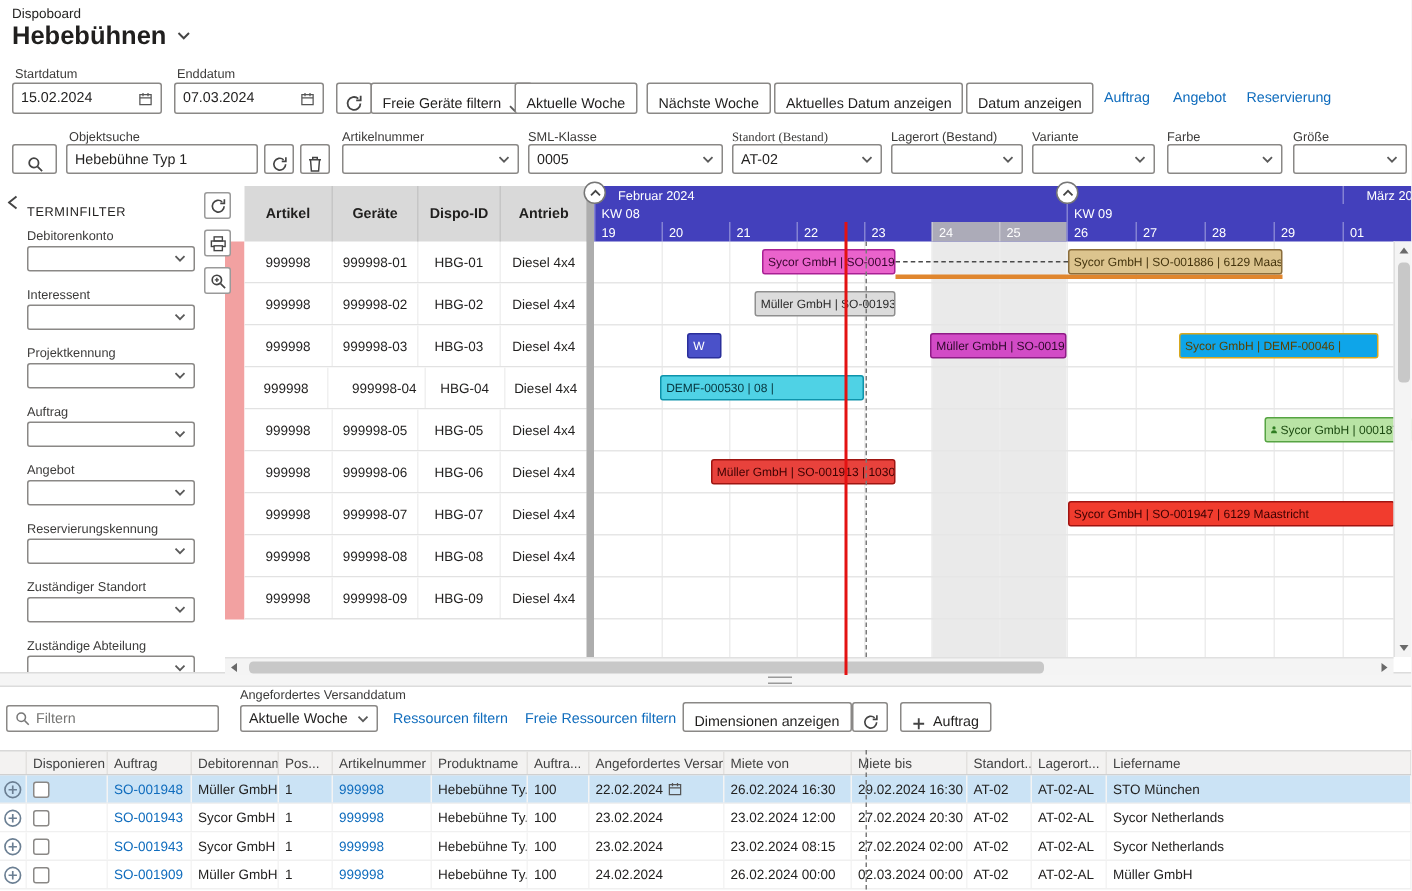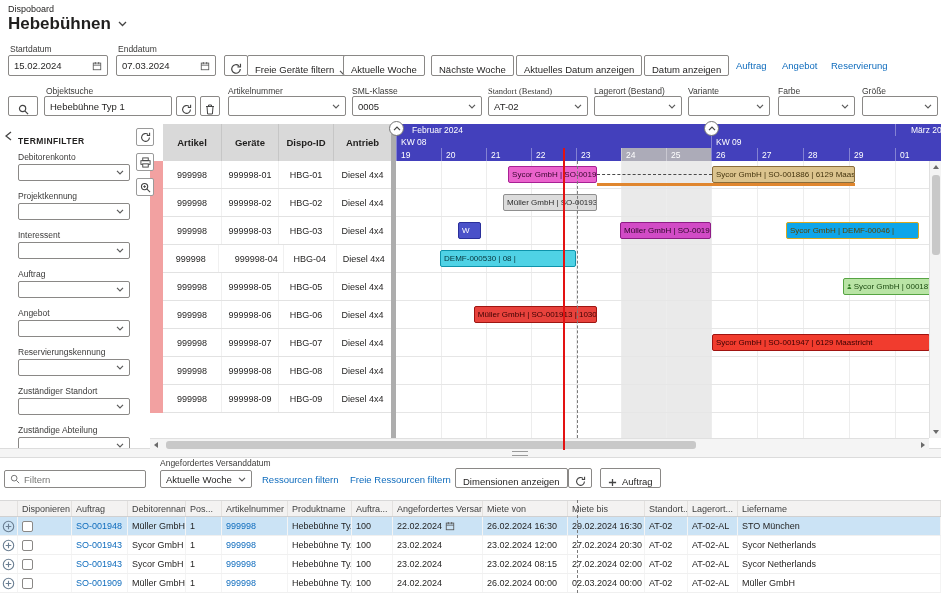--- a/index.html
+++ b/index.html
@@ -9,21 +9,21 @@
 .lbl{position:absolute;font-size:8.5px;color:#3b3a39;white-space:nowrap}
 .btn{position:absolute;display:flex;align-items:flex-end;gap:5px;height:21px;padding:0 7px;border:1px solid #8a8886;border-radius:2px;background:#fff;font-size:9.5px;color:#201f1e;white-space:nowrap;cursor:default}
 .iconbtn{justify-content:center;padding:0}
 .link{position:absolute;font-size:9.5px;color:var(--accent,#0F6CBD);white-space:nowrap;cursor:default}
 .input{position:absolute;display:flex;align-items:center;justify-content:space-between;border:1px solid #8a8886;border-radius:2px;background:#fff;font-size:9.5px;padding:0 5px;gap:4px}
 .select-box{display:flex;align-items:center;justify-content:space-between;border:1px solid #8a8886;border-radius:2px;background:#fff;font-size:9.5px;padding:0 5px;gap:4px}
 .selval{white-space:nowrap;overflow:hidden}
 #crumb{position:absolute;left:8px;top:4px;font-size:9px;color:#252423}
 #titlebar{position:absolute;left:8px;top:14px;display:flex;align-items:center;gap:7px}
 #title{font-size:17px;font-weight:600;color:#201f1e}
-#sidebar-title{position:absolute;left:18px;top:136px;font-size:8.5px;font-weight:bold;letter-spacing:.4px;color:#201f1e}
+#sidebar-title{position:absolute;left:18px;top:136px;font-size:8.5px;font-weight:normal;letter-spacing:.4px;color:#201f1e}
 #sidebar-collapse{position:absolute;left:5px;top:127px}
 #sidebar-filters{position:absolute;left:18px;top:152px;width:112px}
 .fgroup{margin-bottom:10px}
 .flabel{position:static;display:block;margin-bottom:2px}
 .fselect{height:17px;width:112px}
 
 .tsbtn{position:absolute;left:136px;width:18px;height:18px;background:#fff;border:1px solid #9a9a9a;border-radius:2px;display:flex;align-items:center;justify-content:center;z-index:8}
 #pink-strip{position:absolute;left:150px;top:161px;width:13px;height:252px;background:var(--strip,#F2A1A1)}
 #grid-header{position:absolute;left:163px;top:124px;width:229px;height:37px;background:#D9D9D9;display:flex;z-index:2}
 .ghcell{display:flex;align-items:center;justify-content:center;font-size:9.5px;font-weight:bold;border-right:1px solid #c6c6c6;height:100%;overflow:hidden;white-space:nowrap}
@@ -214,30 +214,30 @@
       <div class="fgroup">
         <div class="flabel lbl">Debitorenkonto</div>
         <div class="select-box fselect">
           <span class="selval"></span>
           <svg width="8" height="5" viewBox="0 0 8 5">
             <path d="M1 .8l3 3 3-3" fill="none" stroke="#5a5a5a" stroke-width="1.2"></path>
           </svg>
         </div>
       </div>
       <div class="fgroup">
-        <div class="flabel lbl">Projektkennung</div>
+        <div class="flabel lbl">Interessent</div>
         <div class="select-box fselect">
           <span class="selval"></span>
           <svg width="8" height="5" viewBox="0 0 8 5">
             <path d="M1 .8l3 3 3-3" fill="none" stroke="#5a5a5a" stroke-width="1.2"></path>
           </svg>
         </div>
       </div>
       <div class="fgroup">
-        <div class="flabel lbl">Interessent</div>
+        <div class="flabel lbl">Projektkennung</div>
         <div class="select-box fselect">
           <span class="selval"></span>
           <svg width="8" height="5" viewBox="0 0 8 5">
             <path d="M1 .8l3 3 3-3" fill="none" stroke="#5a5a5a" stroke-width="1.2"></path>
           </svg>
         </div>
       </div>
       <div class="fgroup">
         <div class="flabel lbl">Auftrag</div>
         <div class="select-box fselect">

